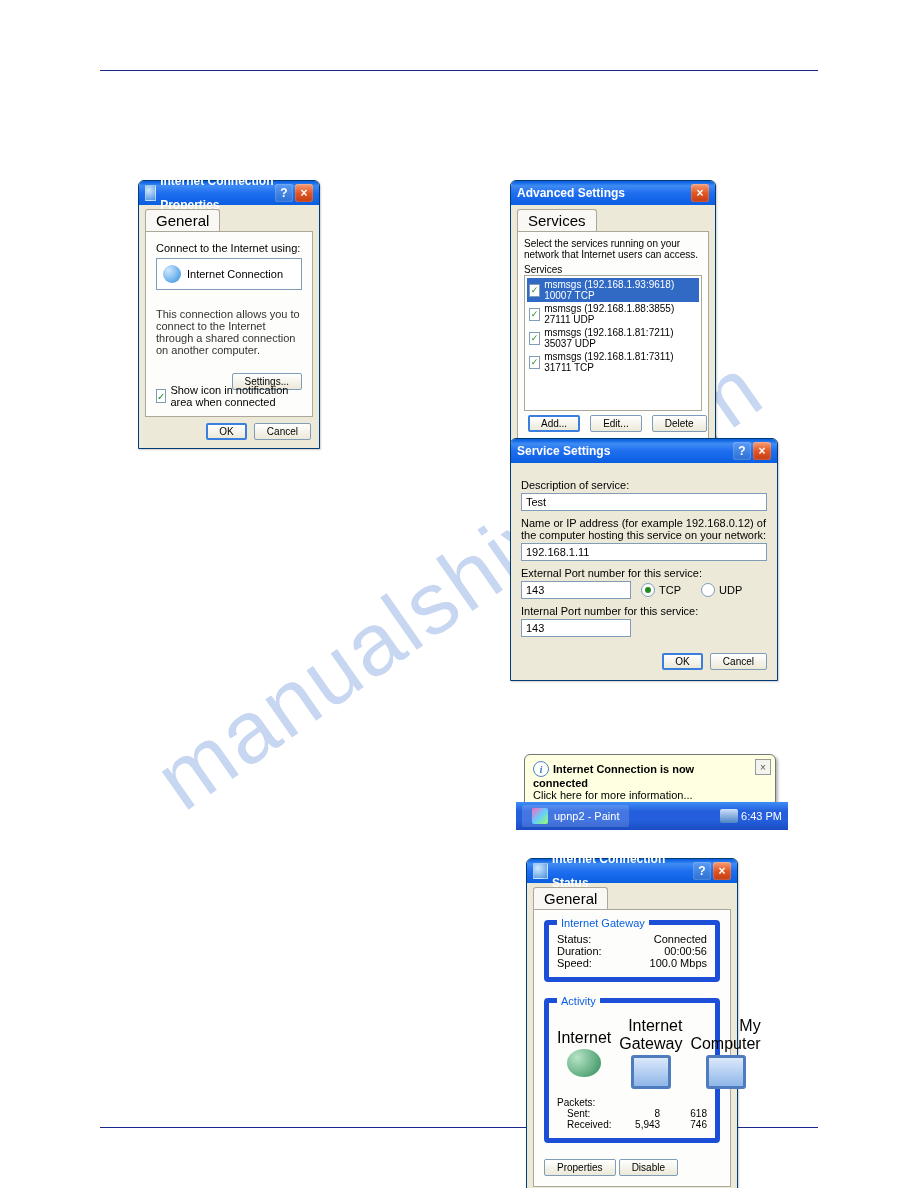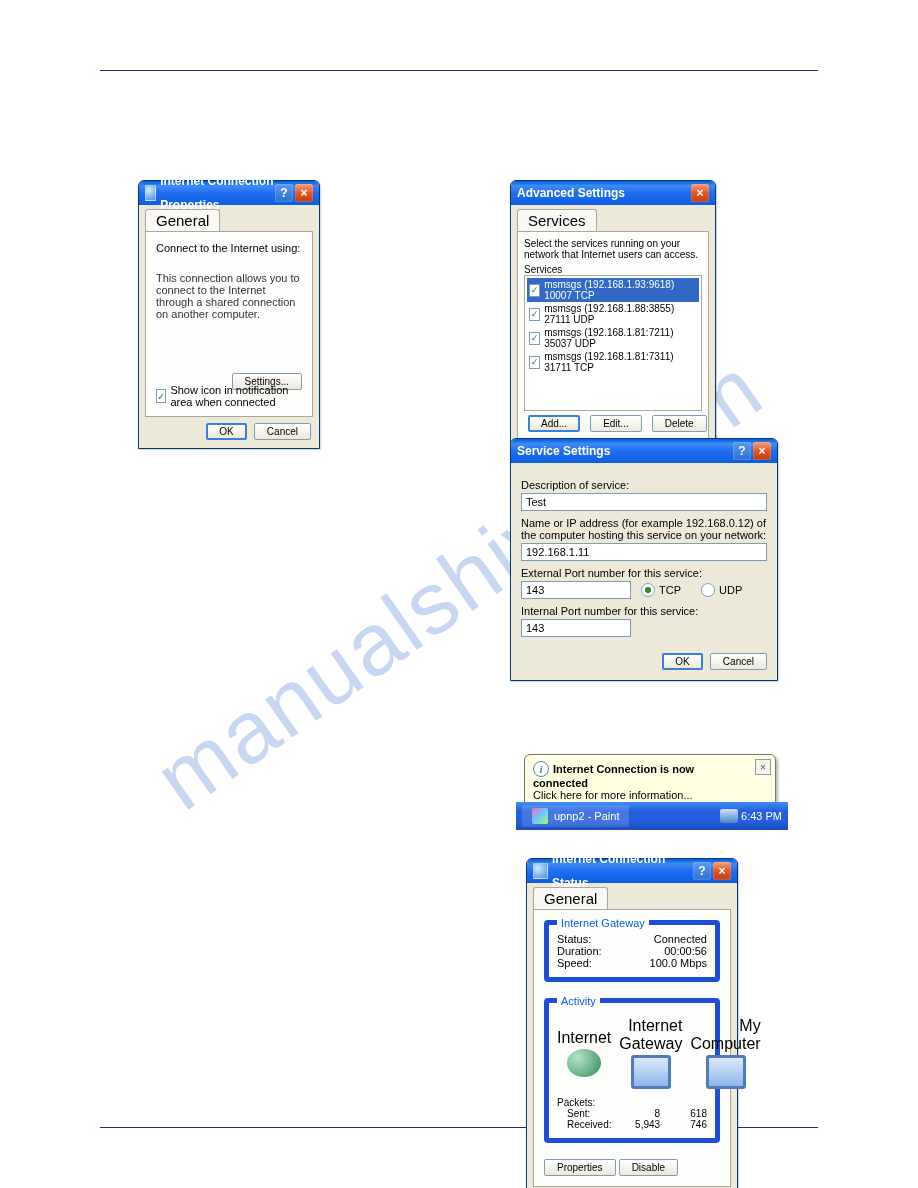--- a/index.html
+++ b/index.html
@@ -259,20 +259,24 @@
       <div class="xp-title-btns">
         <div class="xp-btn-help">?</div>
         <div class="xp-btn-close">×</div>
       </div>
     </div>
     <div>
       <span class="xp-tab">General</span>
     </div>
     <div class="xp-body" style="height:186px;position:relative;">
       <div>Connect to the Internet using:</div>
+      <div class="conn-box" style="margin-top:4px;">
+        <span class="globe-icon"></span>
+        <span>Internet Connection</span>
+      </div>
       <div style="margin-top:18px;color:#333;">This connection allows you to connect to the Internet through a shared connection on another computer.</div>
       <div style="position:absolute;bottom:26px;right:10px;">
         <button class="xp-button">Settings...</button>
       </div>
       <div class="xp-check" style="position:absolute;bottom:8px;left:10px;">
         <span class="box">✓</span>
         <span>Show icon in notification area when connected</span>
       </div>
     </div>
     <div class="button-row" style="padding:0 8px 8px 0;">

